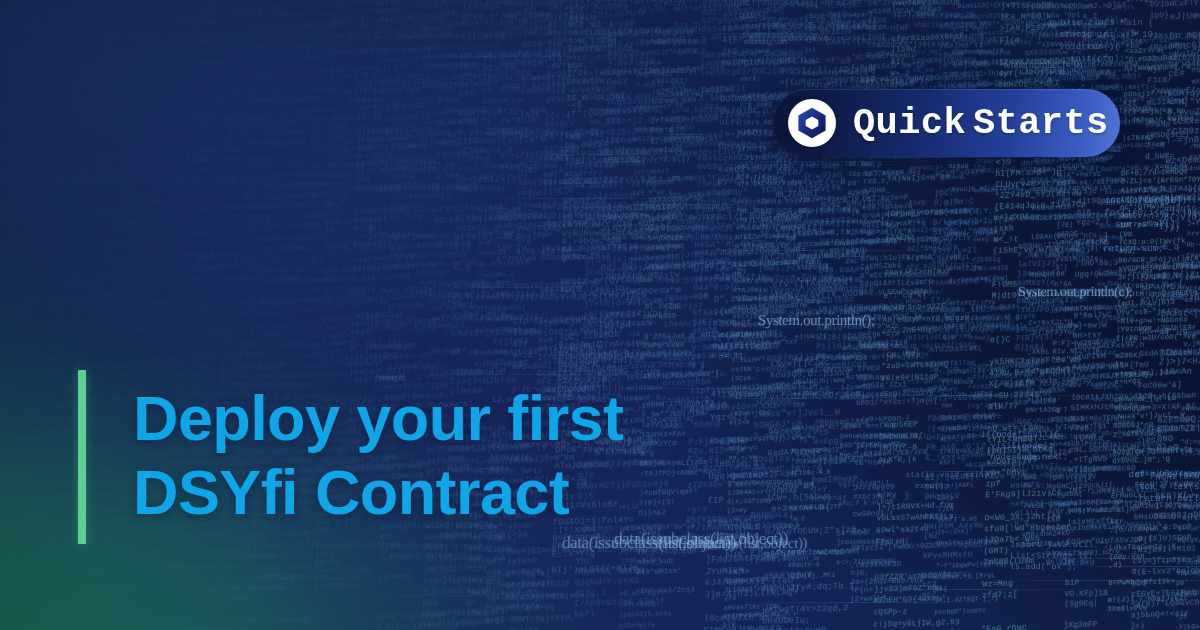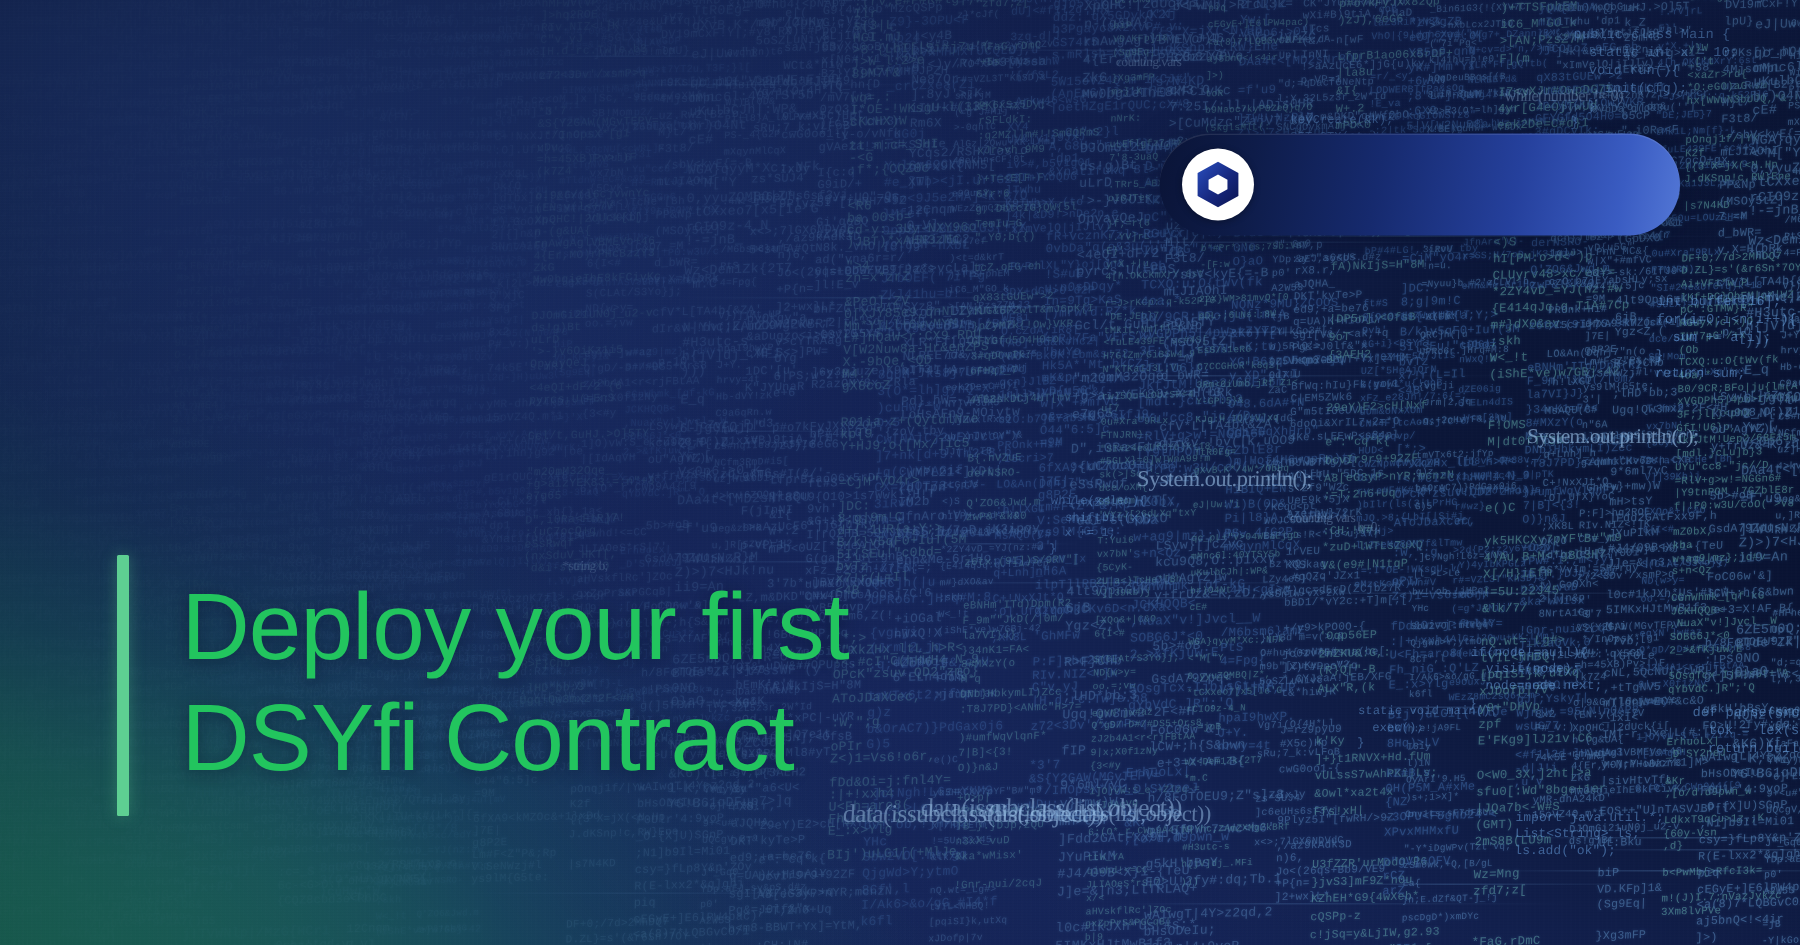--- a/index.html
+++ b/index.html
@@ -148,27 +148,28 @@
     border-radius:1px;
     box-shadow:0 0 10px rgba(94,207,146,0.35);
   }
   .headline {
     position:absolute;
     left:121px; top:381px;
     width:640px;
   }
   .headline-line {
     font-family:"Liberation Sans", sans-serif;
-    font-weight:400;
+    font-weight:700;
     font-size:63px;
     line-height:74px;
-    color:#22c55e;
+    color:#0ea5e9;
     letter-spacing:-0.6px;
     white-space:nowrap;
     text-shadow:0 2px 10px rgba(4,12,36,0.38);
+    margin-left:12px;
   }
 </style>
 </head>
 <body>
 
 <div class="banner">
 
   <div class="bg-base"></div>
   <div class="bg-blue-left"></div>
   <div class="bg-teal"></div>
@@ -4163,20 +4164,21 @@
           <linearGradient id="hexg" x1="0" y1="0" x2="1" y2="1">
             <stop offset="0%" stop-color="#2a4fbf"></stop>
             <stop offset="55%" stop-color="#16277e"></stop>
             <stop offset="100%" stop-color="#0c1550"></stop>
           </linearGradient>
         </defs>
         <path d="M15 0.8 L28.6 8.4 L28.6 23.6 L15 31.2 L1.4 23.6 L1.4 8.4 Z" fill="url(#hexg)"></path>
         <path d="M15 9.4 L21.3 12.9 L21.3 19.1 L15 22.6 L8.7 19.1 L8.7 12.9 Z" fill="#ffffff"></path>
       </svg>
     </div>
+    <div class="badge-text"><span>Quick</span><span class="word-gap"></span><span>Starts</span></div>
   </div>
 
   <div class="accent-bar"></div>
   <div class="headline">
     <div class="headline-line">Deploy your first</div>
     <div class="headline-line">DSYfi Contract</div>
   </div>
 
 </div>
 

